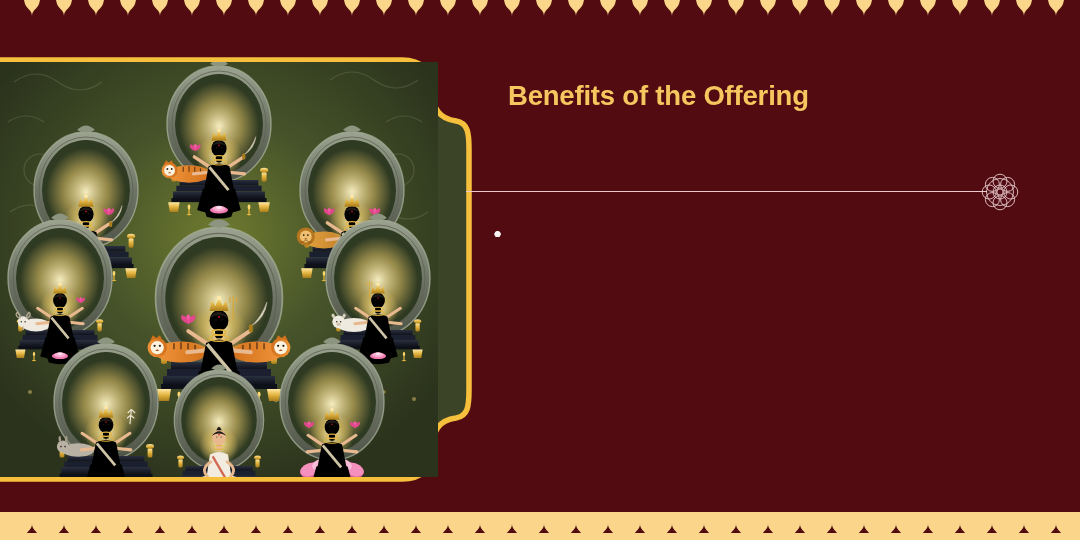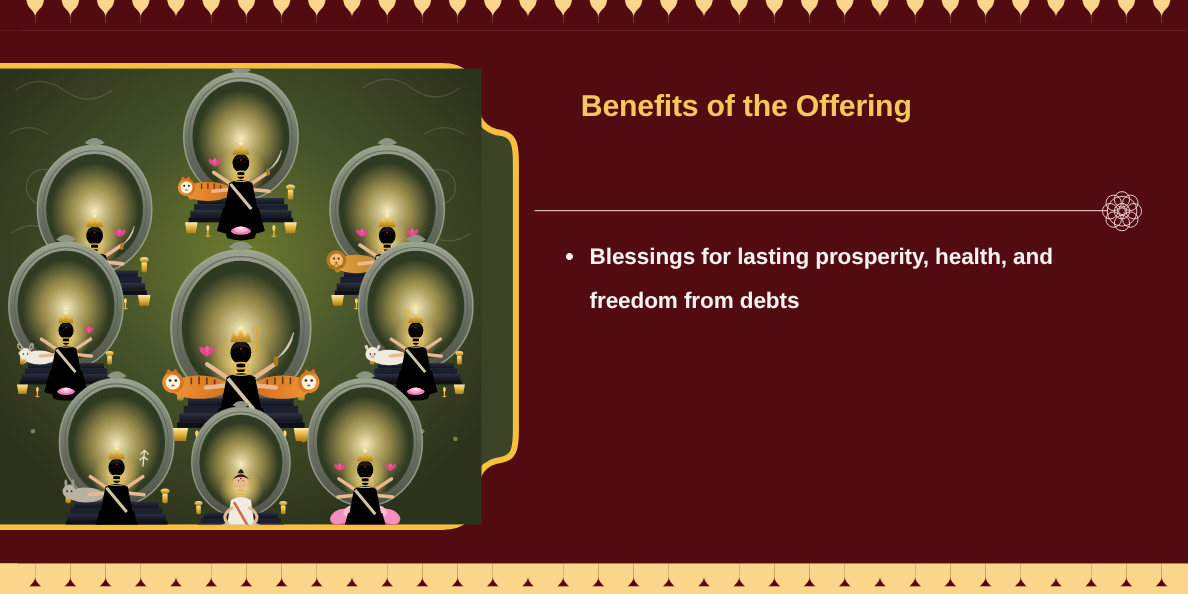--- a/index.html
+++ b/index.html
@@ -43,21 +43,21 @@
     position:absolute;
     left:30px; top:5px;
     width:438px; height:415px;
     overflow:hidden;
   }
   .art-svg { display:block; width:100%; height:100%; }
 
   
   .content {
     position:absolute;
-    left:486px; top:57px;
+    left:466px; top:57px;
     width:560px; height:425px;
     z-index:20;
   }
 
   .title {
     position:absolute;
     left:42px; top:23px;
     font-size:27.5px;
     font-weight:bold;
     color:#f6c75e;
@@ -750,18 +750,17 @@
 
     <ul class="bullets">
       <li class="bullet-item">
         <span class="bullet-dot">•</span>
       </li>
       <li class="bullet-item">
         <span class="bullet-dot">•</span>
       </li>
       <li class="bullet-item">
         <span class="bullet-dot">•</span>
-        <span>Blessings for lasting prosperity, health, and freedom from debts</span>
       </li>
     </ul>
 
   </div>
 </div>
 
 </body></html>

